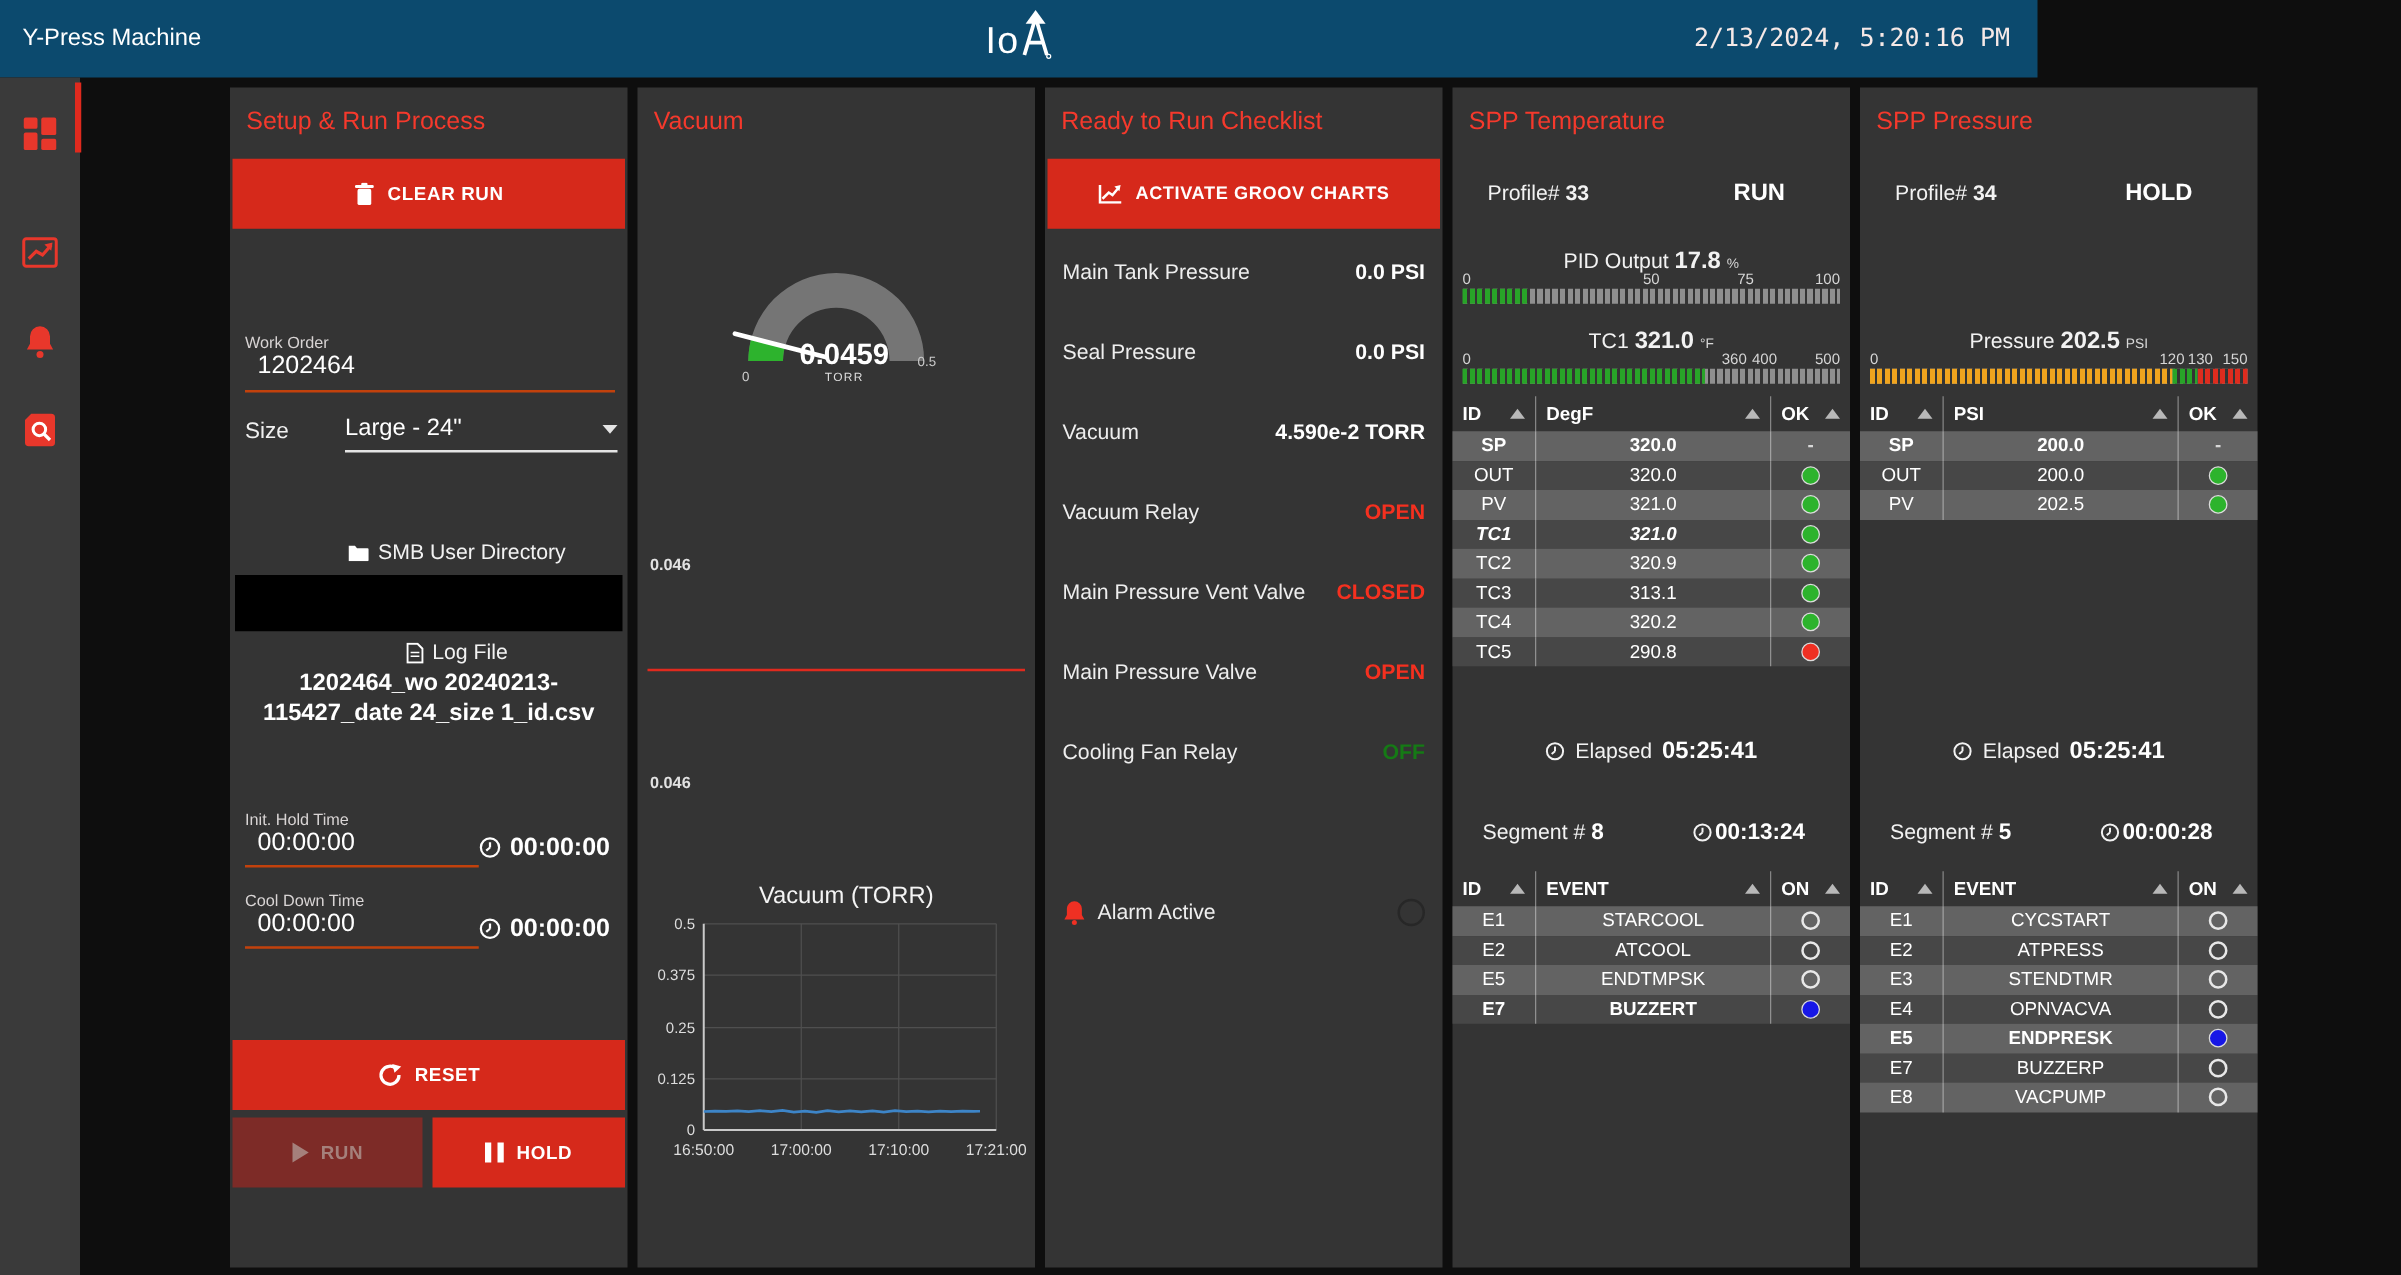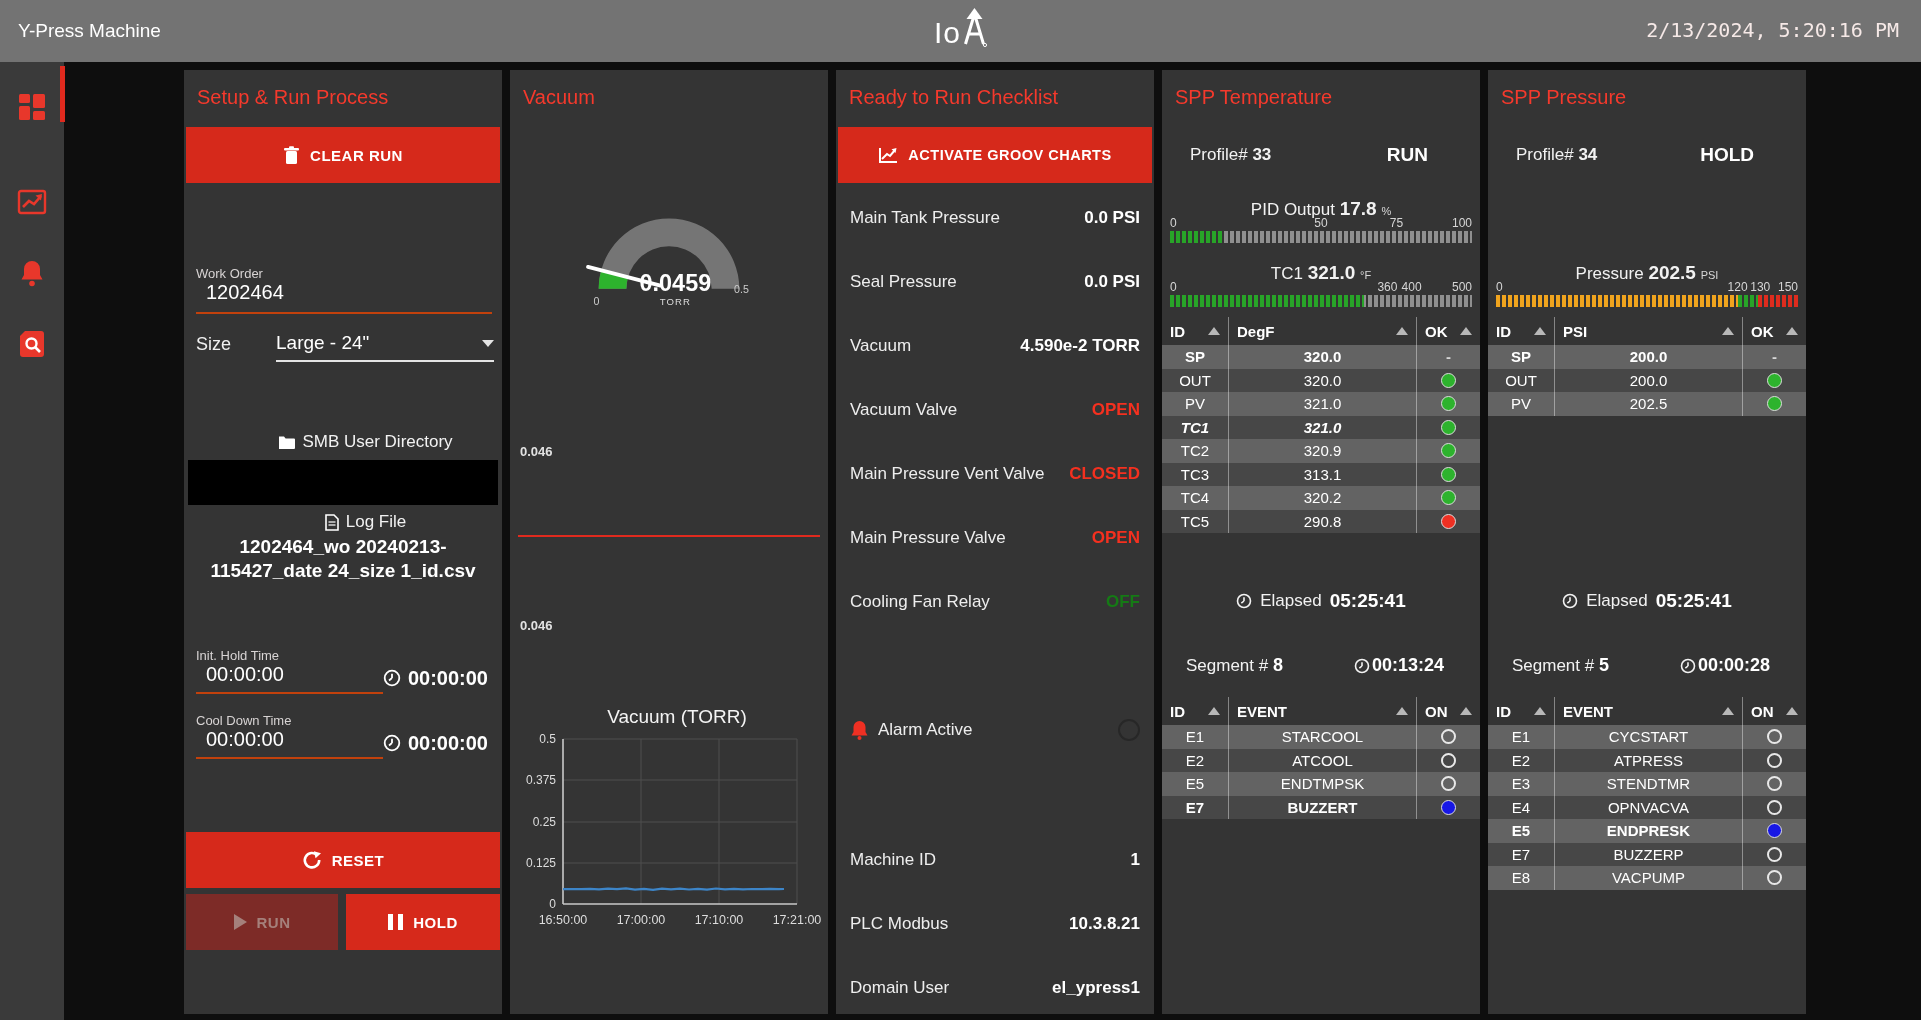--- a/index.html
+++ b/index.html
@@ -1,20 +1,20 @@
 <!DOCTYPE html>
 <html><head>
 <meta charset="utf-8">
 <style>
   * { margin:0; padding:0; box-sizing:border-box; }
   html,body { width:1921px; height:1020px; background:#0e0e0e; overflow:hidden;
               font-family:"Liberation Sans", sans-serif; color:#fff; }
 
   
-  .topbar { position:absolute; left:0; top:0; width:1921px; height:62px; background:#737373;
+  .topbar { position:absolute; left:0; top:0; width:1630px; height:62px; background:#0c4a6e;
             display:flex; align-items:center; }
   .app-title { position:absolute; left:18px; top:20px; font-size:19px; color:#fff; }
   .logo { position:absolute; left:50%; top:8px; transform:translateX(-50%); display:flex; align-items:flex-end; }
   .logo-text { font-size:30px; font-weight:400; color:#fff; letter-spacing:1px; line-height:1; }
   .clock-text { position:absolute; right:22px; top:18px; font-family:"DejaVu Sans Mono", monospace;
                 font-size:20px; color:#f6e9e7; }
 
   
   .sidebar { position:absolute; left:0; top:62px; width:64px; height:958px; background:#3a3a3a; }
   .side-ic { position:absolute; left:50%; transform:translateX(-50%); width:30px; height:30px; cursor:pointer; }
@@ -313,21 +313,21 @@
         <span class="chk-label">Seal Pressure</span>
         <span class="chk-val" data-state="plain">0.0 PSI</span>
       </div>
 
       <div class="chk-row">
         <span class="chk-label">Vacuum</span>
         <span class="chk-val" data-state="plain">4.590e-2 TORR</span>
       </div>
 
       <div class="chk-row">
-        <span class="chk-label">Vacuum Valve</span>
+        <span class="chk-label">Vacuum Relay</span>
         <span class="chk-val" data-state="red">OPEN</span>
       </div>
 
       <div class="chk-row">
         <span class="chk-label">Main Pressure Vent Valve</span>
         <span class="chk-val" data-state="red">CLOSED</span>
       </div>
 
       <div class="chk-row">
         <span class="chk-label">Main Pressure Valve</span>
@@ -344,37 +344,20 @@
     <span style="display:flex; align-items:center; gap:9px;">
       <svg width="19" height="20" viewBox="0 0 19 20">
         <path d="M9.5 1a6 6 0 0 1 6 6v5l2 3.5h-16L3.5 12V7a6 6 0 0 1 6-6z" fill="#ef3023"></path>
         <circle cx="9.5" cy="18" r="2" fill="#ef3023"></circle>
       </svg>
       <span class="chk-label">Alarm Active</span>
     </span>
     <span class="faint-circle"></span>
   </div>
 
-  <div style="position:absolute; top:758px; left:0; right:0;">
-
-      <div class="chk-row">
-        <span class="chk-label">Machine ID</span>
-        <span class="chk-val" data-state="plain">1</span>
-      </div>
-
-      <div class="chk-row">
-        <span class="chk-label">PLC Modbus</span>
-        <span class="chk-val" data-state="plain">10.3.8.21</span>
-      </div>
-
-      <div class="chk-row">
-        <span class="chk-label">Domain User</span>
-        <span class="chk-val" data-state="plain">el_ypress1</span>
-      </div>
-    </div>
 </div>
 
 <div class="panel p4">
   <div class="ptitle">SPP Temperature</div>
 
   <div class="profile-row" style="top:74px">
     <span><span>Profile#</span>
       <b>33</b></span>
     <span class="mode">RUN</span>
   </div>

